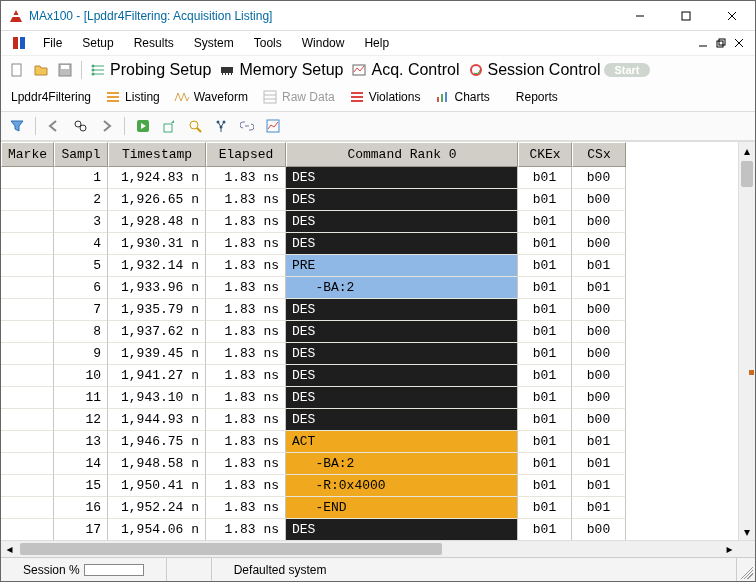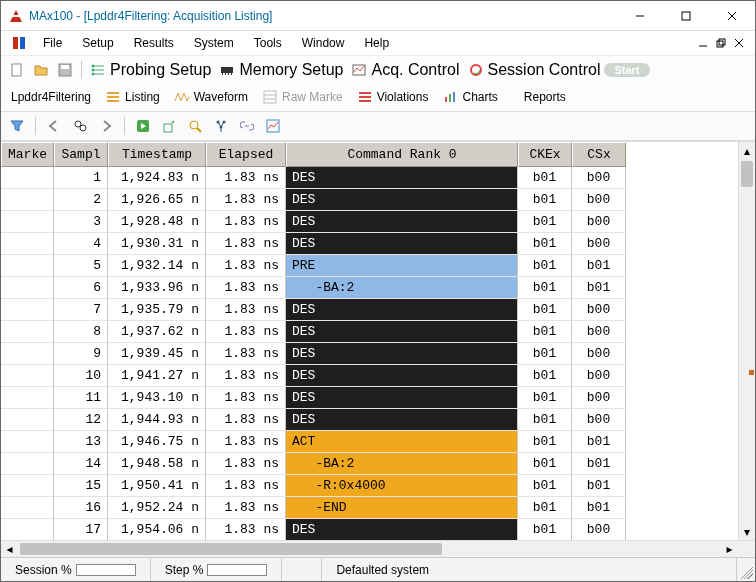--- a/index.html
+++ b/index.html
@@ -166,21 +166,21 @@
 
   
   .status {
     display:flex;
     align-items:center;
     height:24px;
     border-top:1px solid #ccc;
     background:#f4f4f4;
     font-size:12px;
   }
-  .status .seg { display:flex; align-items:center; padding:0 14px; border-right:1px solid #ccc; height:100%;}
+  .status .seg { display:flex; align-items:center; padding:0 22px; border-right:1px solid #ccc; height:100%;}
   .status .bar { width:60px; height:12px; border:1px solid #888; background:#fff; margin-left:4px;}
   .grip { margin-left:auto; width:16px; height:16px; margin:0 2px 2px 0; align-self:flex-end;
     background:
       linear-gradient(135deg, transparent 60%, #999 60%, #999 65%, transparent 65%,
                       transparent 70%, #999 70%, #999 75%, transparent 75%,
                       transparent 80%, #999 80%, #999 85%, transparent 85%);
   }
 </style>
 </head>
 <body>
@@ -333,21 +333,21 @@
           <polyline points="1,12 4,4 7,12 10,4 13,12 15,8" fill="none" stroke="#d7a44a"></polyline>
         </svg></div>
     <span>Waveform</span>
   </div>
   <div class="viewtab dim">
     <div class="ic"><svg viewBox="0 0 16 16">
           <rect x="2" y="2" width="12" height="12" fill="none" stroke="#bbb"></rect>
           <line x1="2" y1="6" x2="14" y2="6" stroke="#bbb"></line>
           <line x1="2" y1="10" x2="14" y2="10" stroke="#bbb"></line>
         </svg></div>
-    <span>Raw Marke</span>
+    <span>Raw Data</span>
   </div>
   <div class="viewtab">
     <div class="ic"><svg viewBox="0 0 16 16">
           <rect x="2" y="3" width="12" height="2" fill="#d44"></rect>
           <rect x="2" y="7" width="12" height="2" fill="#d44"></rect>
           <rect x="2" y="11" width="12" height="2" fill="#d44"></rect>
         </svg></div>
     <span>Violations</span>
   </div>
   <div class="viewtab">
@@ -625,22 +625,18 @@
   </div>
   <div class="sb-hbtn">▸</div>
   <div style="width:17px"></div>
 </div>
 
 <div class="status">
   <div class="seg">
     <span>Session %</span>
     <div class="bar"></div>
   </div>
-  <div class="seg">
-    <span>Step %</span>
-    <div class="bar"></div>
-  </div>
   <div class="seg" style="flex:0 0 40px"></div>
   <div class="seg" style="flex:1">
     <span>Defaulted system</span>
   </div>
   <div class="grip"></div>
 </div>
 
 </body></html>

